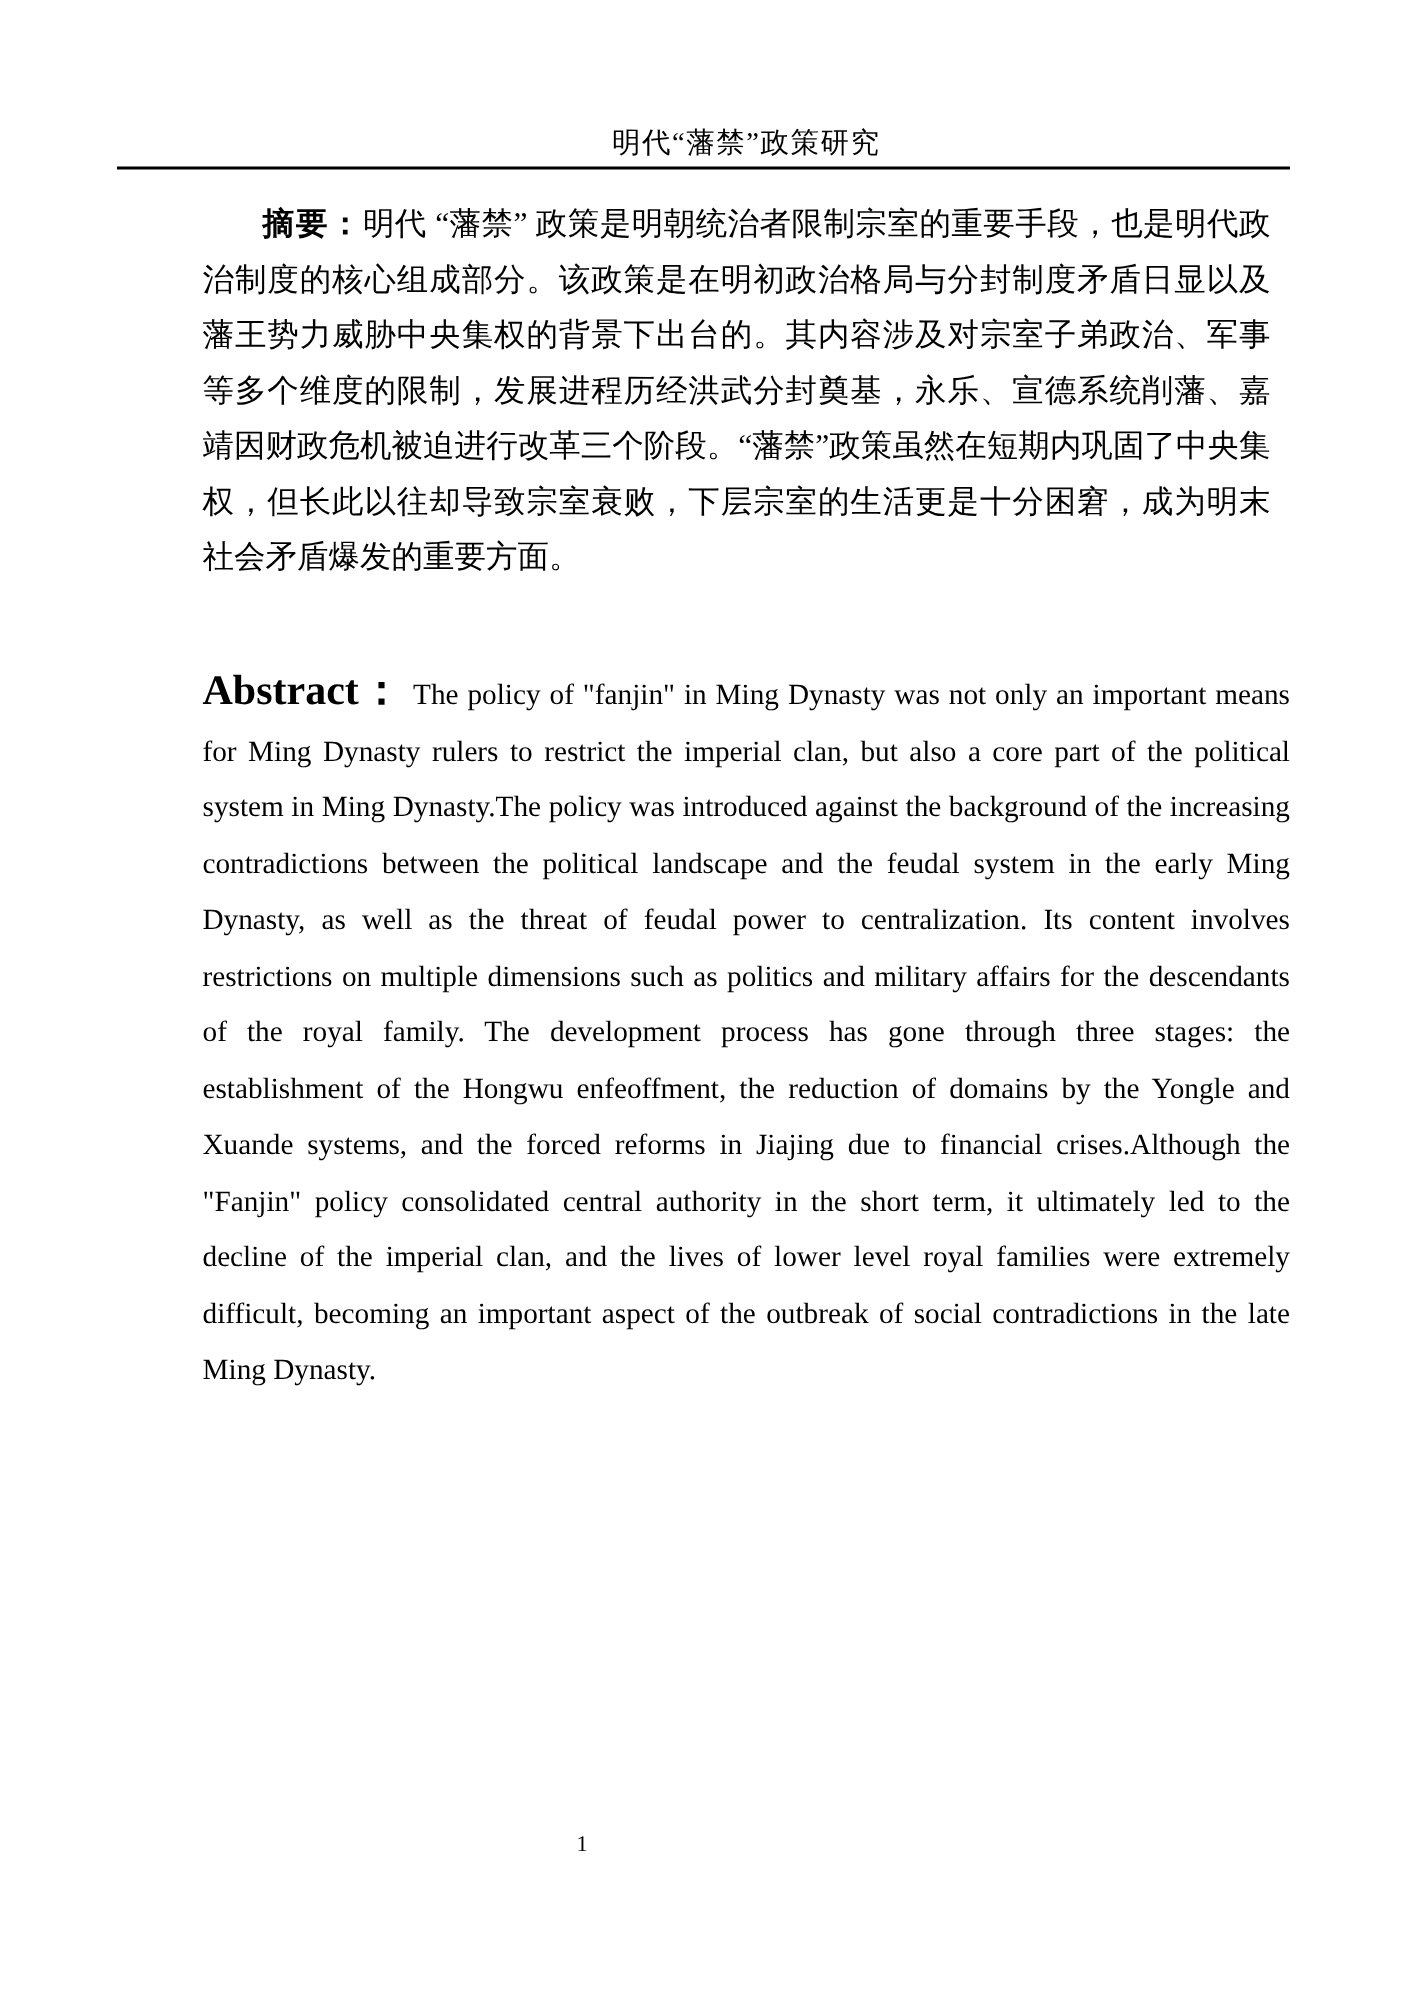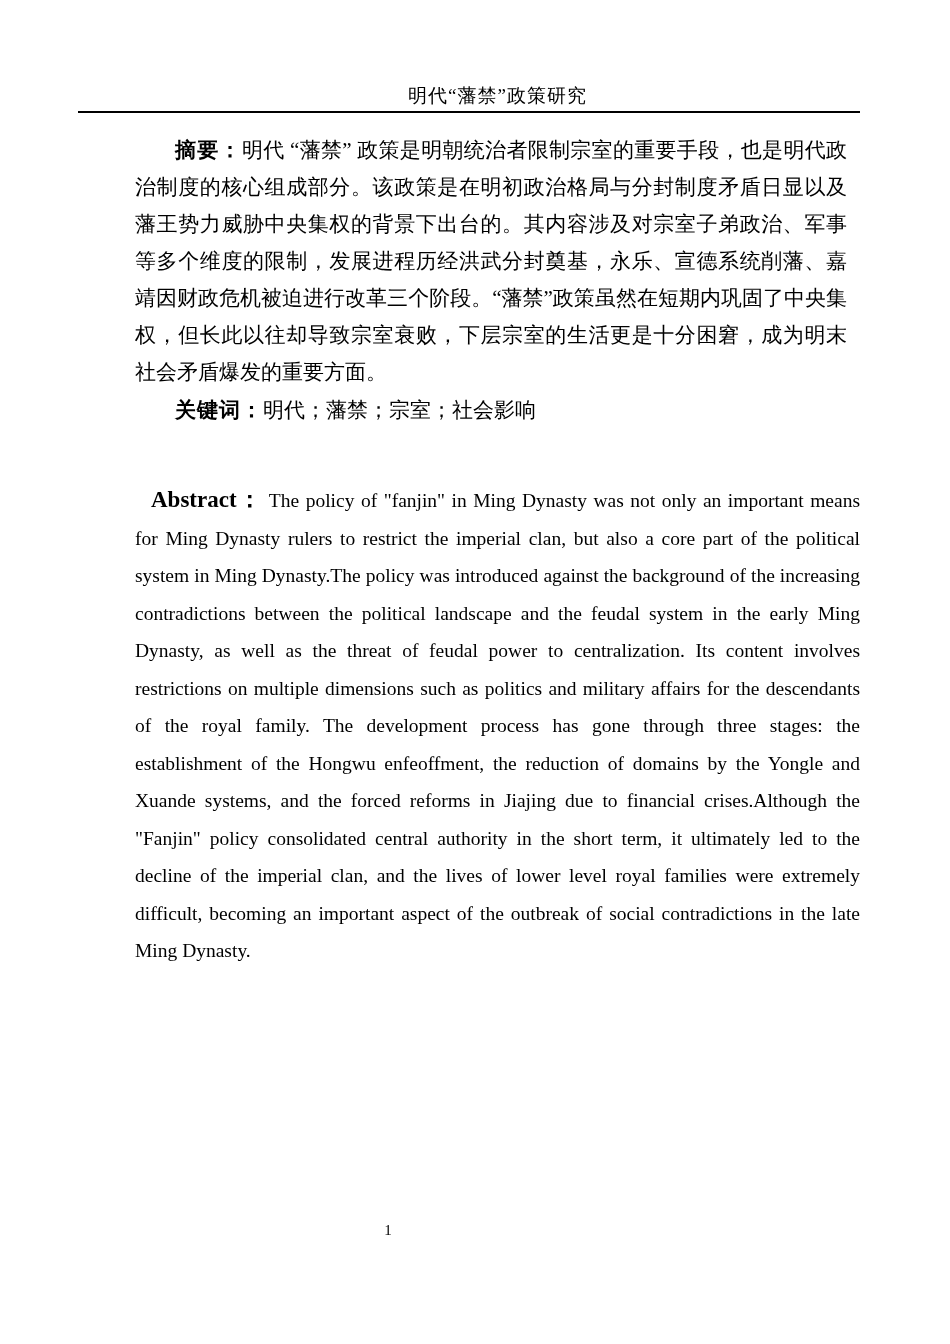--- a/index.html
+++ b/index.html
@@ -67,23 +67,22 @@
     line-height: 37.5px;
     text-align: justify;
   }
   .en-keywords {
     margin: 22px 0 0 0;
     font-size: 19.5px;
     line-height: 37.5px;
   }
   .en-label {
     font-weight: bold;
-    font-size: 23px;
+    font-size: 28px;
     padding-right: 6px;
-    margin-left: 16px;
   }
   
   .page-number {
     position: absolute;
     left: 368px;
     top: 1220px;
     width: 40px;
     text-align: center;
     font-size: 15px;
     line-height: 20px;
@@ -95,21 +94,20 @@
 <div class="page">
 
   <div class="header-title">明代“藩禁”政策研究</div>
 
   <div class="header-rule"></div>
 
   <div class="content">
 
     <p class="cn-abstract"><span class="cn-label">摘要：</span><span>明代 “藩禁” 政策是明朝统治者限制宗室的重要手段，也是明代政治制度的核心组成部分。该政策是在明初政治格局与分封制度矛盾日显以及藩王势力威胁中央集权的背景下出台的。其内容涉及对宗室子弟政治、军事等多个维度的限制，发展进程历经洪武分封奠基，永乐、宣德系统削藩、嘉靖因财政危机被迫进行改革三个阶段。“藩禁”政策虽然在短期内巩固了中央集权，但长此以往却导致宗室衰败，下层宗室的生活更是十分困窘，成为明末社会矛盾爆发的重要方面。</span></p>
 
-    <p class="cn-keywords"><span class="cn-label">关键词：</span><span>明代；藩禁；宗室；社会影响</span></p>
 
     <p class="en-abstract"><span class="en-label">Abstract：</span><span>The policy of "fanjin" in Ming Dynasty was not only an important means for Ming Dynasty rulers to restrict the imperial clan, but also a core part of the political system in Ming Dynasty.The policy was introduced against the background of the increasing contradictions between the political landscape and the feudal system in the early Ming Dynasty, as well as the threat of feudal power to centralization. Its content involves restrictions on multiple dimensions such as politics and military affairs for the descendants of the royal family. The development process has gone through three stages: the establishment of the Hongwu enfeoffment, the reduction of domains by the Yongle and Xuande systems, and the forced reforms in Jiajing due to financial crises.Although the "Fanjin" policy consolidated central authority in the short term, it ultimately led to the decline of the imperial clan, and the lives of lower level royal families were extremely difficult, becoming an important aspect of the outbreak of social contradictions in the late Ming Dynasty.</span></p>
 
 
   </div>
 
   <div class="page-number">1</div>
 
 </div>
 

